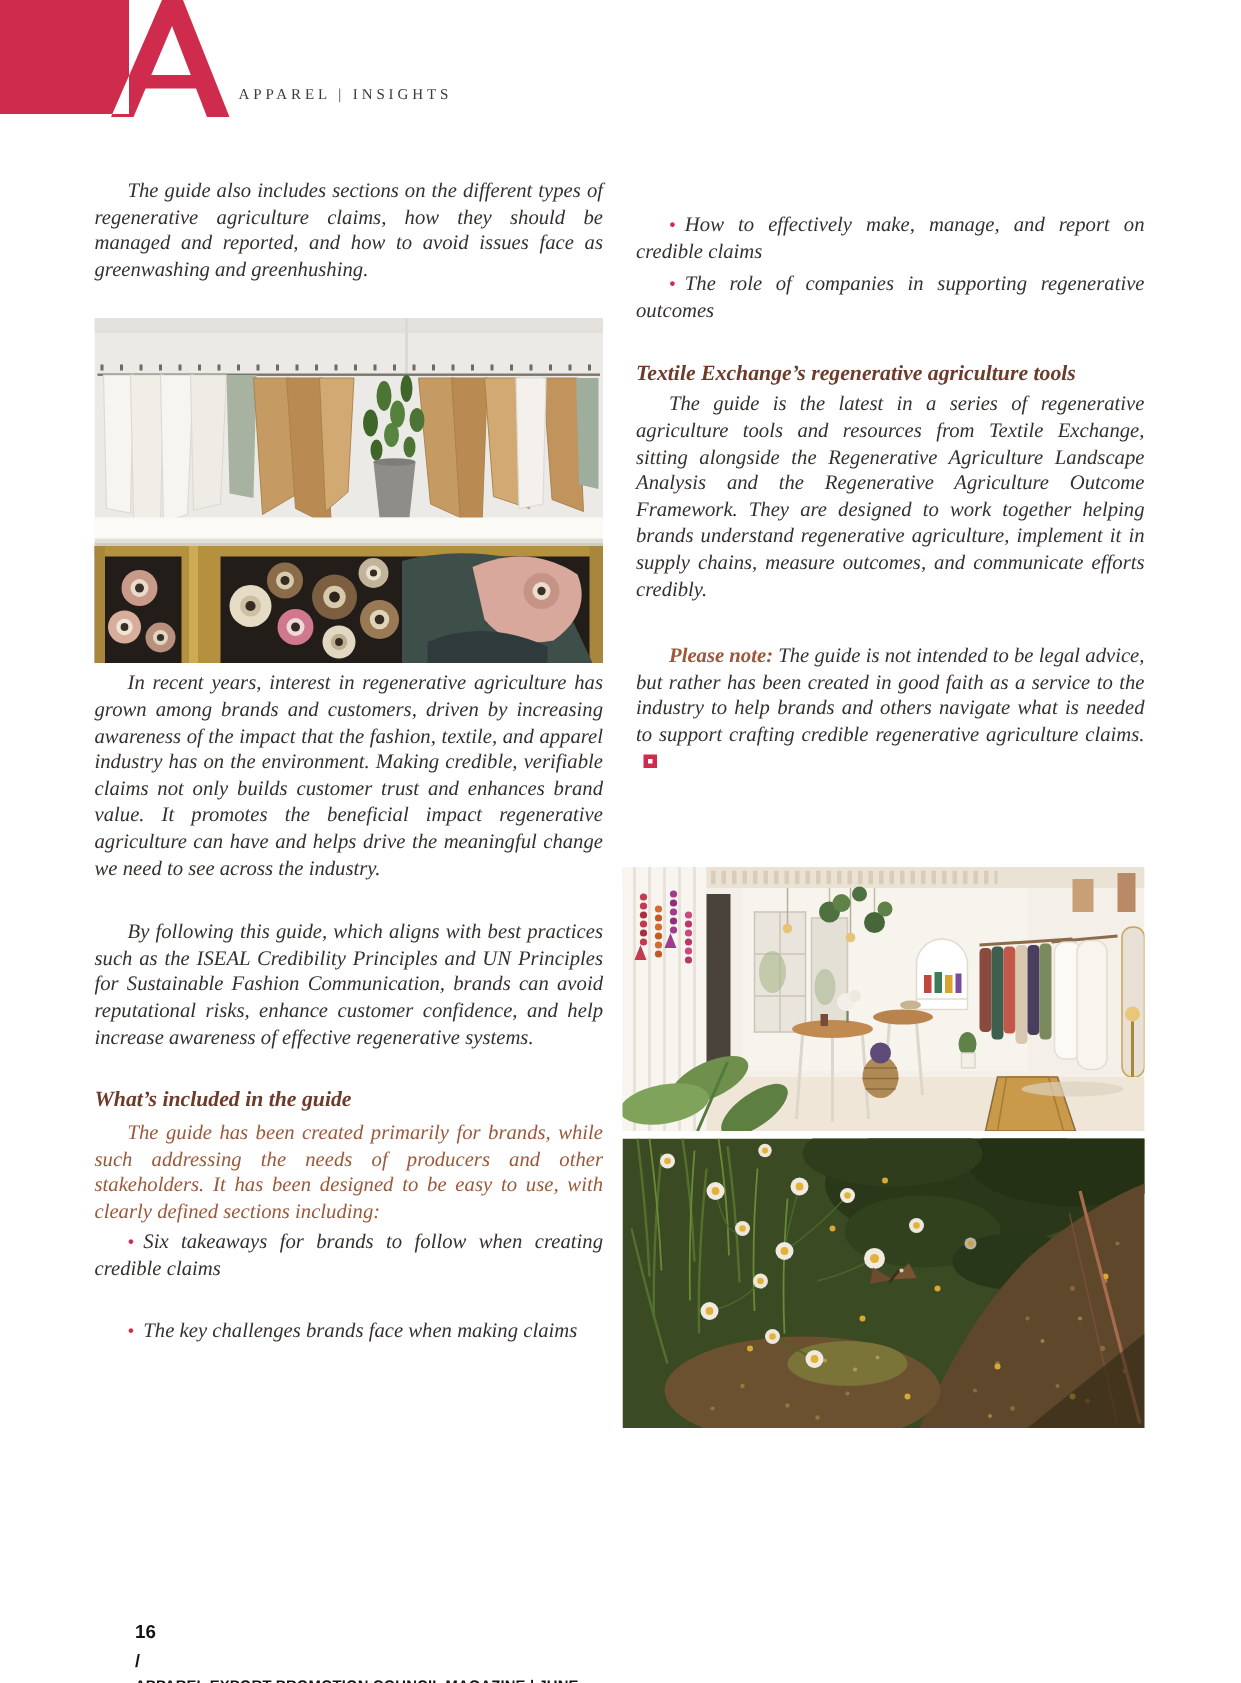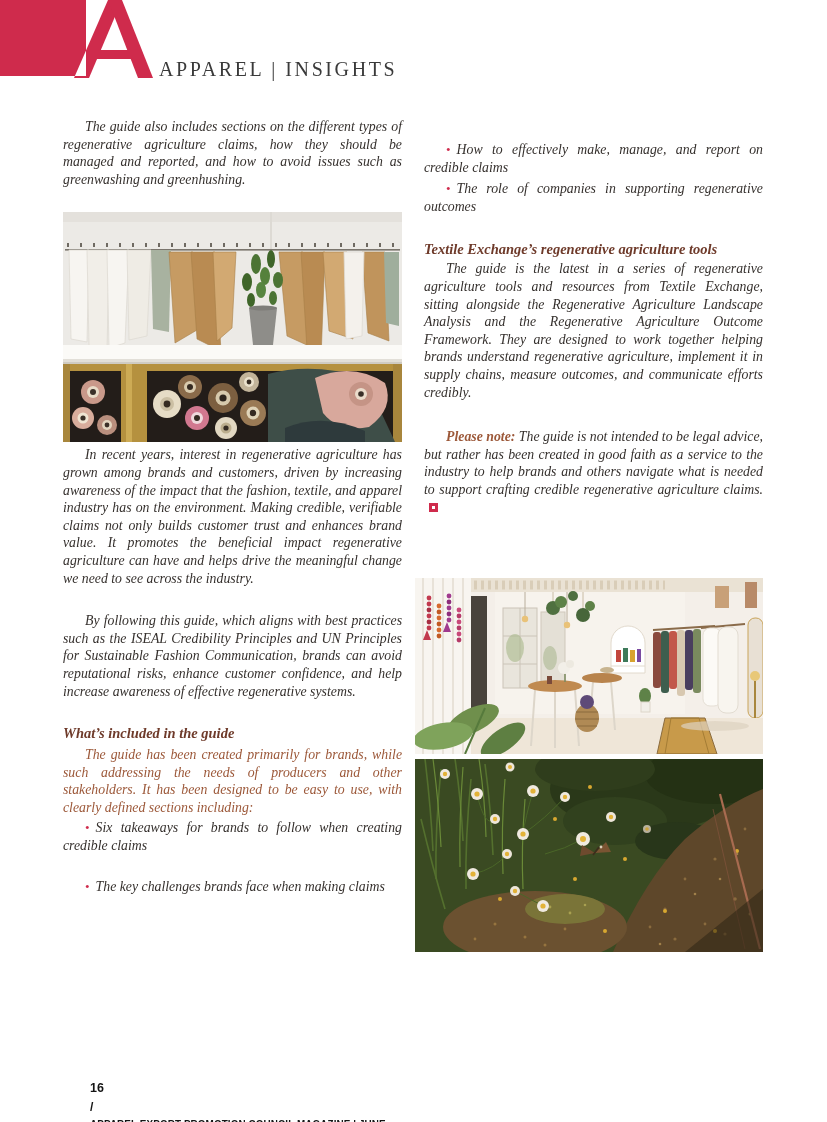--- a/index.html
+++ b/index.html
@@ -3,21 +3,21 @@
 <meta charset="utf-8">
 <style>
   html,body{margin:0;padding:0;}
   body{
     width:827px;height:1122px;background:#ffffff;position:relative;
     font-family:"Liberation Serif",serif;color:#35302d;overflow:hidden;
   }
   
   .masthead-logo{position:absolute;left:0;top:0;width:170px;height:80px;}
   .masthead-title{
-    position:absolute;left:159px;top:58px;font-size:20px;letter-spacing:2.6px;
+    position:absolute;left:159px;top:58px;font-size:10px;letter-spacing:2.6px;
     color:#3a3a3a;font-family:"Liberation Serif",serif;font-weight:400;
   }
   
   .col{position:absolute;top:118px;width:339px;}
   .col-left{left:63px;}
   .col-right{left:424px;}
   .p{
     margin:0;font-style:italic;font-size:13.8px;line-height:17.6px;
     text-align:justify;text-indent:22px;color:#35302d;
   }
@@ -68,21 +68,21 @@
   <g fill="#ffffff" clip-path="url(#logoRectClip)">
     <polygon points="108,0 122,0 89,78 74,78"></polygon>
     <polygon points="108,0 122,0 153,78 138,78"></polygon>
     <rect x="95" y="50" width="40" height="9"></rect>
   </g>
 </svg>
 <div class="masthead-title">APPAREL | INSIGHTS</div>
 
 <div class="col col-left">
 
-  <p class="p">The guide also includes sections on the different types of regenerative agriculture claims, how they should be managed and reported, and how to avoid issues such as greenwashing and greenhushing.</p>
+  <p class="p">The guide also includes sections on the different types of regenerative agriculture claims, how they should be managed and reported, and how to avoid issues face as greenwashing and greenhushing.</p>
 
   <figure class="fig" style="margin-top:24px;">
     <svg class="photo" width="339" height="230" viewBox="0 0 339 230" role="img" aria-label="Kraft paper sewing patterns hanging above brass shelves stacked with fabric rolls">
       <rect width="339" height="230" fill="#ECEAE6"></rect>
       <rect width="339" height="10" fill="#E4E1DC"></rect>
       <rect x="207" y="0" width="2" height="37" fill="#DDDAD4"></rect>
 
       <line x1="4" y1="33" x2="336" y2="33" stroke="#6F6A62" stroke-width="4" stroke-dasharray="2 11"></line>
       <rect x="2" y="37" width="335" height="1.6" fill="#7A756D"></rect>
 

